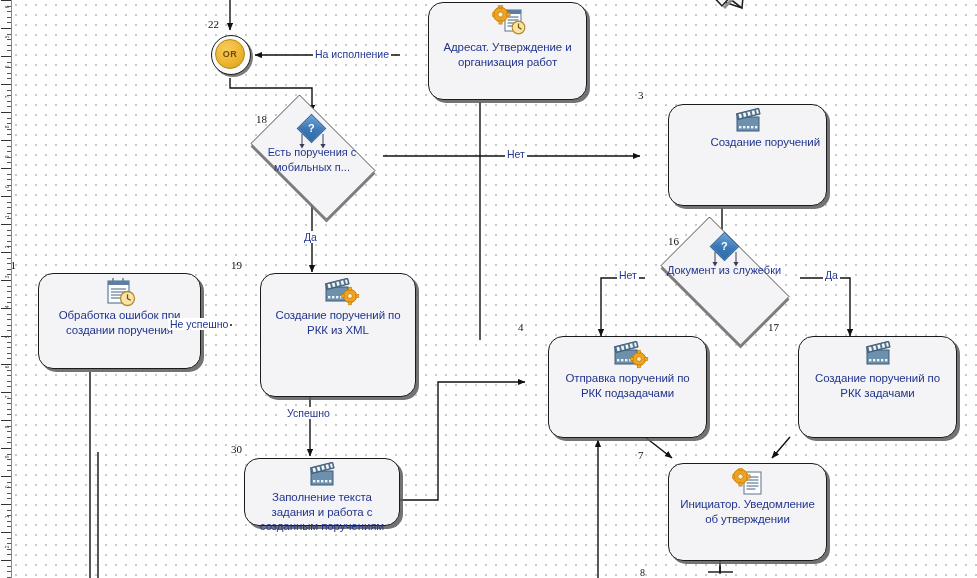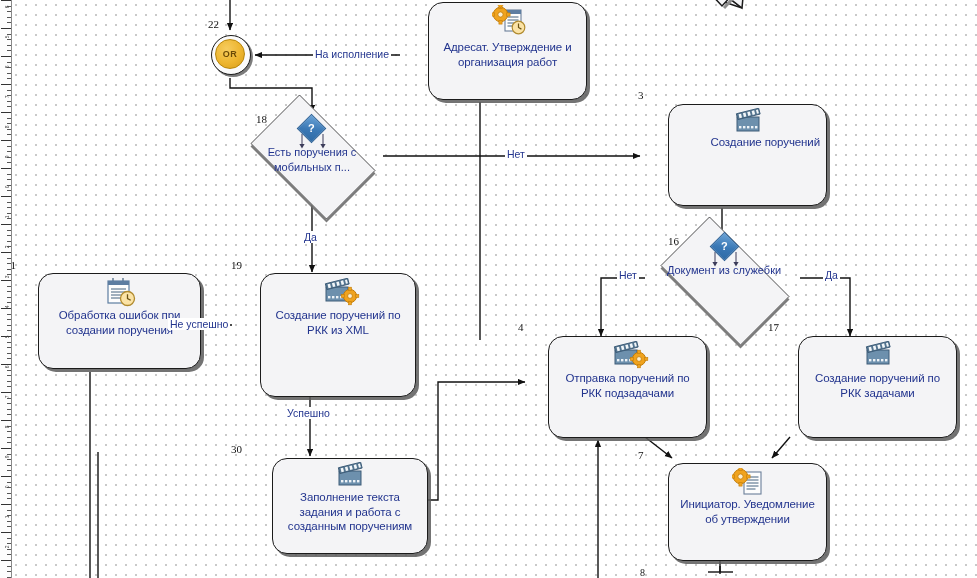--- a/index.html
+++ b/index.html
@@ -510,21 +510,21 @@
               <rect x="19.5" y="4" width="2.6" height="4"></rect>
             <rect x="24" y="4" width="2" height="4"></rect>
             </g>
         </g>
       </svg>
     </div>
     <div class="tlabel" style="top:34px;">Создание поручений по РКК задачами</div>
   </div>
 
   <div class="numlbl" style="left:231px;top:443px;">30</div>
-  <div class="node task" style="left:244px;top:458px;width:156px;height:96px;padding-left:28px;">
+  <div class="node task" style="left:216px;top:458px;width:156px;height:68px;padding-left:28px;">
     <div class="icon" style="left:62px;top:3px;width:32px;height:26px;">
       <svg width="32" height="26" viewBox="0 0 32 26">
         <rect x="4" y="9" width="22" height="14" fill="#6d90ad" stroke="#3e5d78" stroke-width="1"></rect>
         <g fill="#eef3f7">
             <rect x="6" y="18" width="2.4" height="2.4"></rect>
             <rect x="10" y="18" width="2.4" height="2.4"></rect>
           <rect x="14" y="18" width="2.4" height="2.4"></rect>
             <rect x="18" y="18" width="2.4" height="2.4"></rect>
           <rect x="22" y="18" width="2.4" height="2.4"></rect>
           </g>

